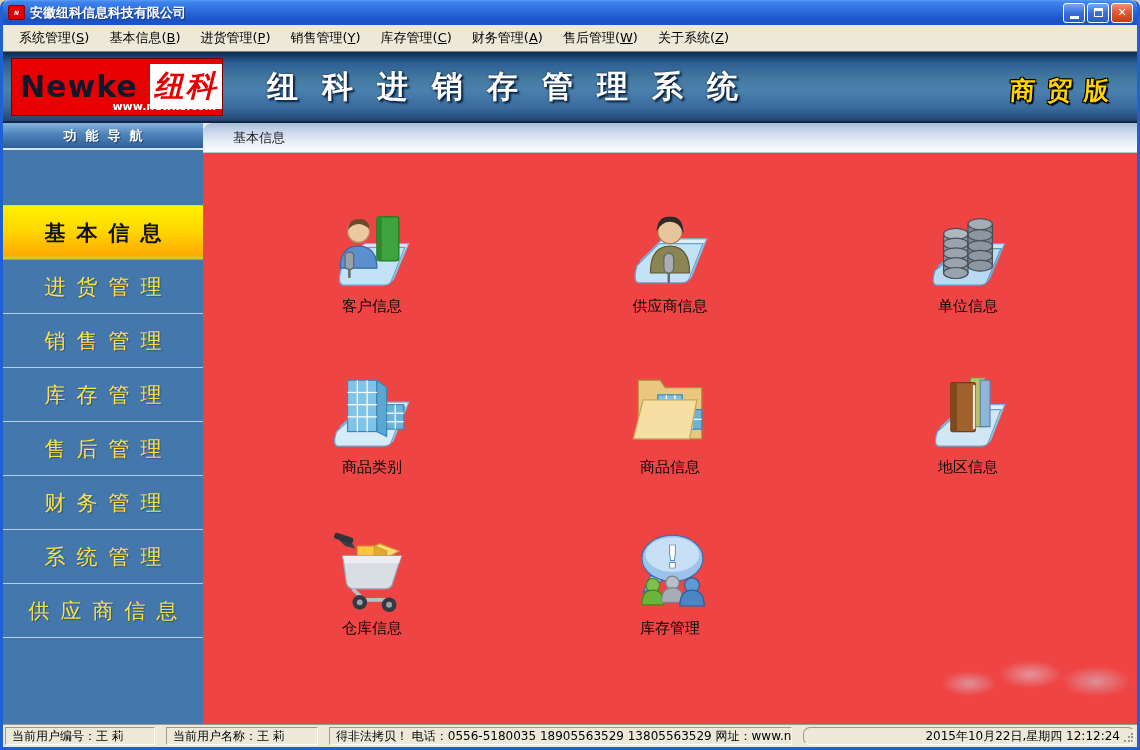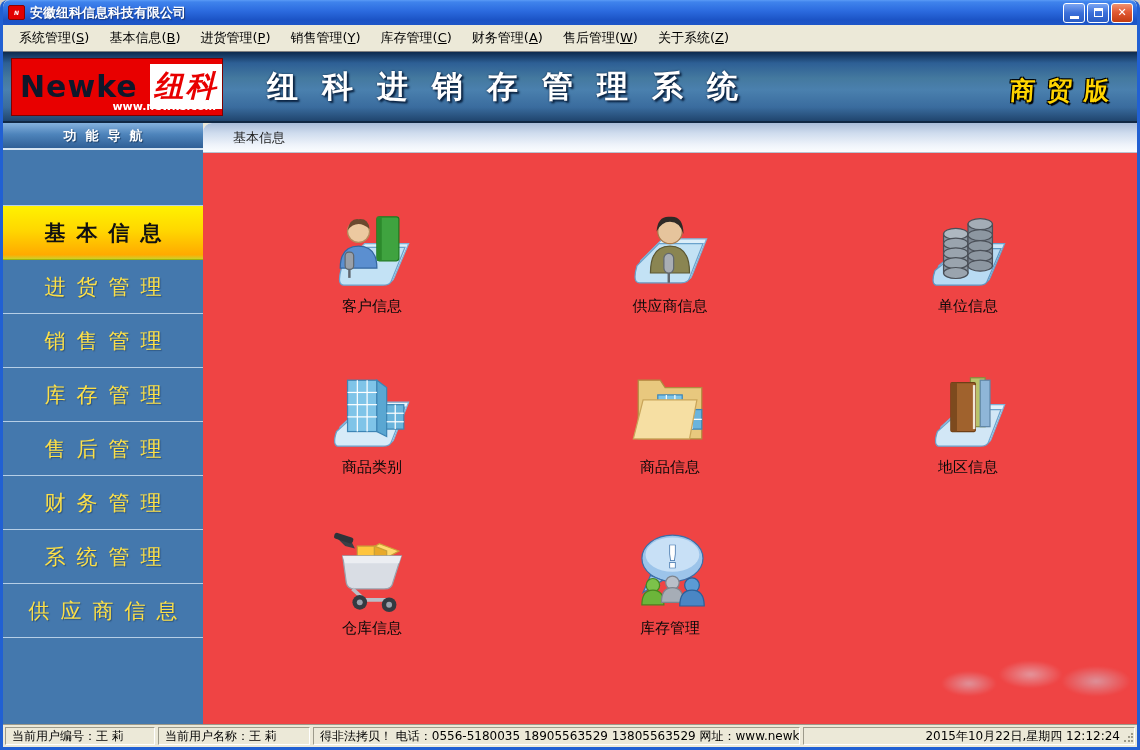--- a/index.html
+++ b/index.html
@@ -81,27 +81,27 @@
   .module-label { margin-top:2px; font-size:15px; color:#0a0a0a; }
   .watermark { position:absolute; right:4px; bottom:22px; width:205px; height:46px; opacity:.5;
     background:
       radial-gradient(ellipse 40px 18px at 20% 60%, #cfe0f0 0%, transparent 70%),
       radial-gradient(ellipse 46px 20px at 50% 40%, #d8e6f3 0%, transparent 70%),
       radial-gradient(ellipse 50px 22px at 82% 55%, #cadeef 0%, transparent 70%);
     filter:blur(1px); }
 
   
   .statusbar { height:23px; flex:0 0 23px; background:#ece9d8; display:flex; align-items:stretch;
-    border-top:1px solid #9c9a8a; padding:2px 2px 2px 2px; gap:3px; font-size:12px; color:#000; }
+    border-top:1px solid #9c9a8a; padding:2px 2px 2px 2px; gap:11px; font-size:12px; color:#000; }
   .panel { border:1px solid; border-color:#9c9a8a #fff #fff #9c9a8a; background:#ece9d8;
     display:flex; align-items:center; padding:0 6px; white-space:nowrap; overflow:hidden; }
   .p-user { width:150px; flex:0 0 150px; }
   .p-name { width:152px; flex:0 0 152px; }
   .p-notice { flex:1; min-width:0; }
-  .p-date { width:332px; flex:0 0 332px; justify-content:flex-end; position:relative; padding-right:14px; }
+  .p-date { width:332px; flex:0 0 332px; justify-content:flex-end; position:relative; padding-right:14px;border-radius:7px; }
   .grip { position:absolute; right:1px; bottom:1px; width:10px; height:10px;
     background:radial-gradient(circle at 2px 8px,#9c9a8a 1px,transparent 1.4px),
                radial-gradient(circle at 6px 8px,#9c9a8a 1px,transparent 1.4px),
                radial-gradient(circle at 6px 4px,#9c9a8a 1px,transparent 1.4px),
                radial-gradient(circle at 9px 8px,#9c9a8a 1px,transparent 1.4px),
                radial-gradient(circle at 9px 4px,#9c9a8a 1px,transparent 1.4px),
                radial-gradient(circle at 9px 1px,#9c9a8a 1px,transparent 1.4px); }
 </style>
 </head>
 <body>

